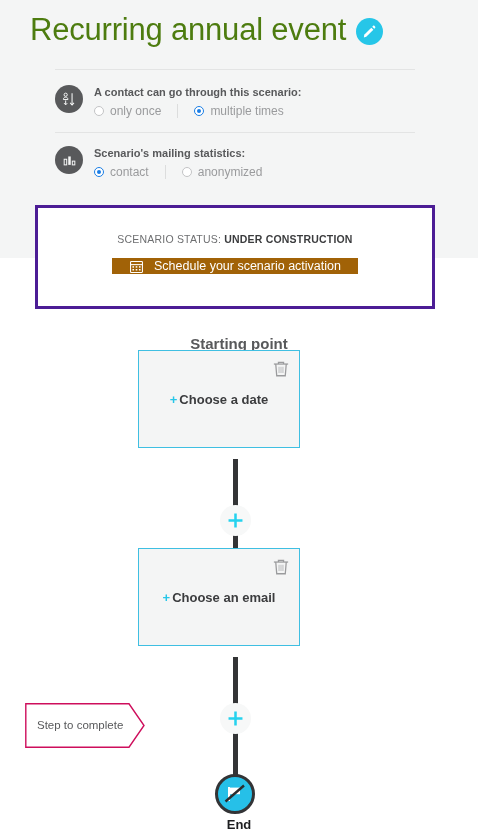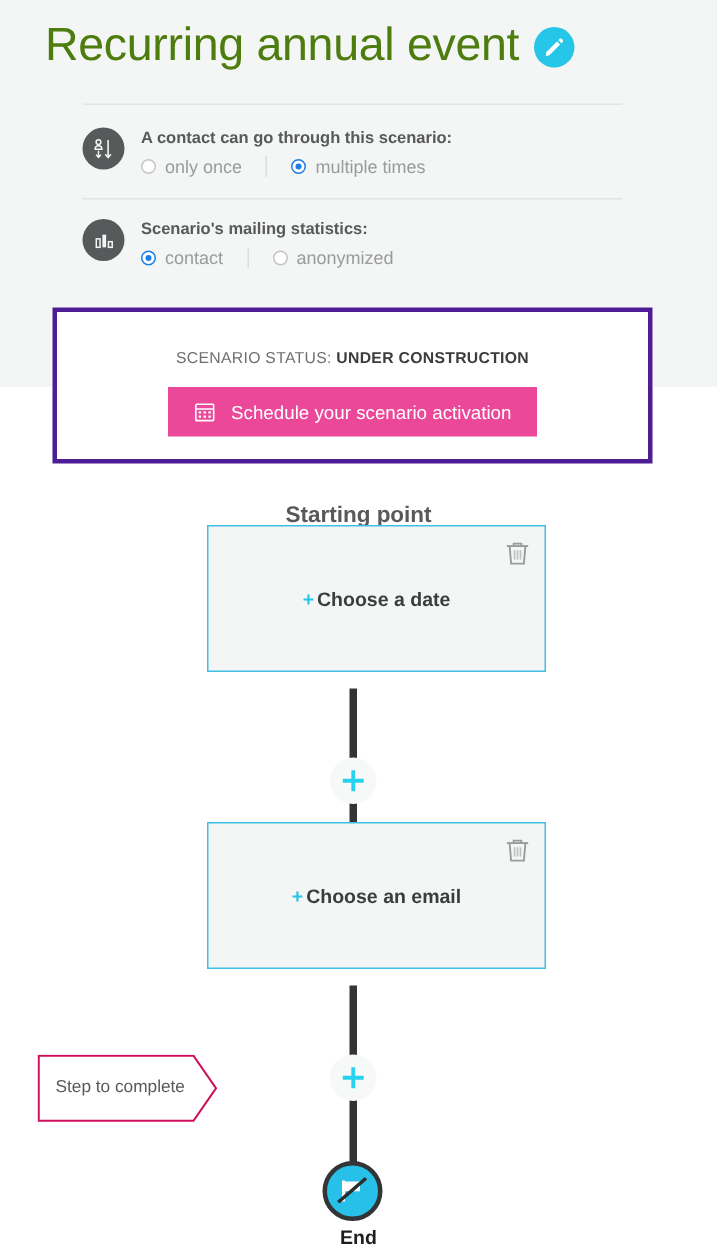--- a/index.html
+++ b/index.html
@@ -158,24 +158,24 @@
     color: #6d6e70;
     letter-spacing: 0.2px;
     white-space: nowrap;
   }
   .status-line b {
     color: #3b3c3e;
     font-weight: bold;
   }
   .schedule-btn {
     margin-top: 13px;
-    background: #ec4899;
+    background: #a16207;
     color: #fff;
     border: none;
-    height: 33px;
+    height: 16px;
     padding: 0 17px;
     display: flex;
     align-items: center;
     gap: 10px;
     font-size: 12.5px;
     font-family: "Liberation Sans", sans-serif;
     cursor: pointer;
     white-space: nowrap;
   }
 
@@ -221,21 +221,21 @@
     align-items: center;
     justify-content: center;
     cursor: pointer;
   }
   .plus-node.p1 { top: 196px; }
   .plus-node.p2 { top: 394px; }
 
   .step-box {
     position: absolute;
     left: 138px;
-    width: 226px;
+    width: 162px;
     height: 98px;
     background: #f4f5f5;
     border: 1px solid #3fbfe2;
     box-sizing: border-box;
     z-index: 4;
     cursor: pointer;
   }
   .step-box.b1 { top: 41px; }
   .step-box.b2 { top: 239px; text-decoration: underline; }
 

